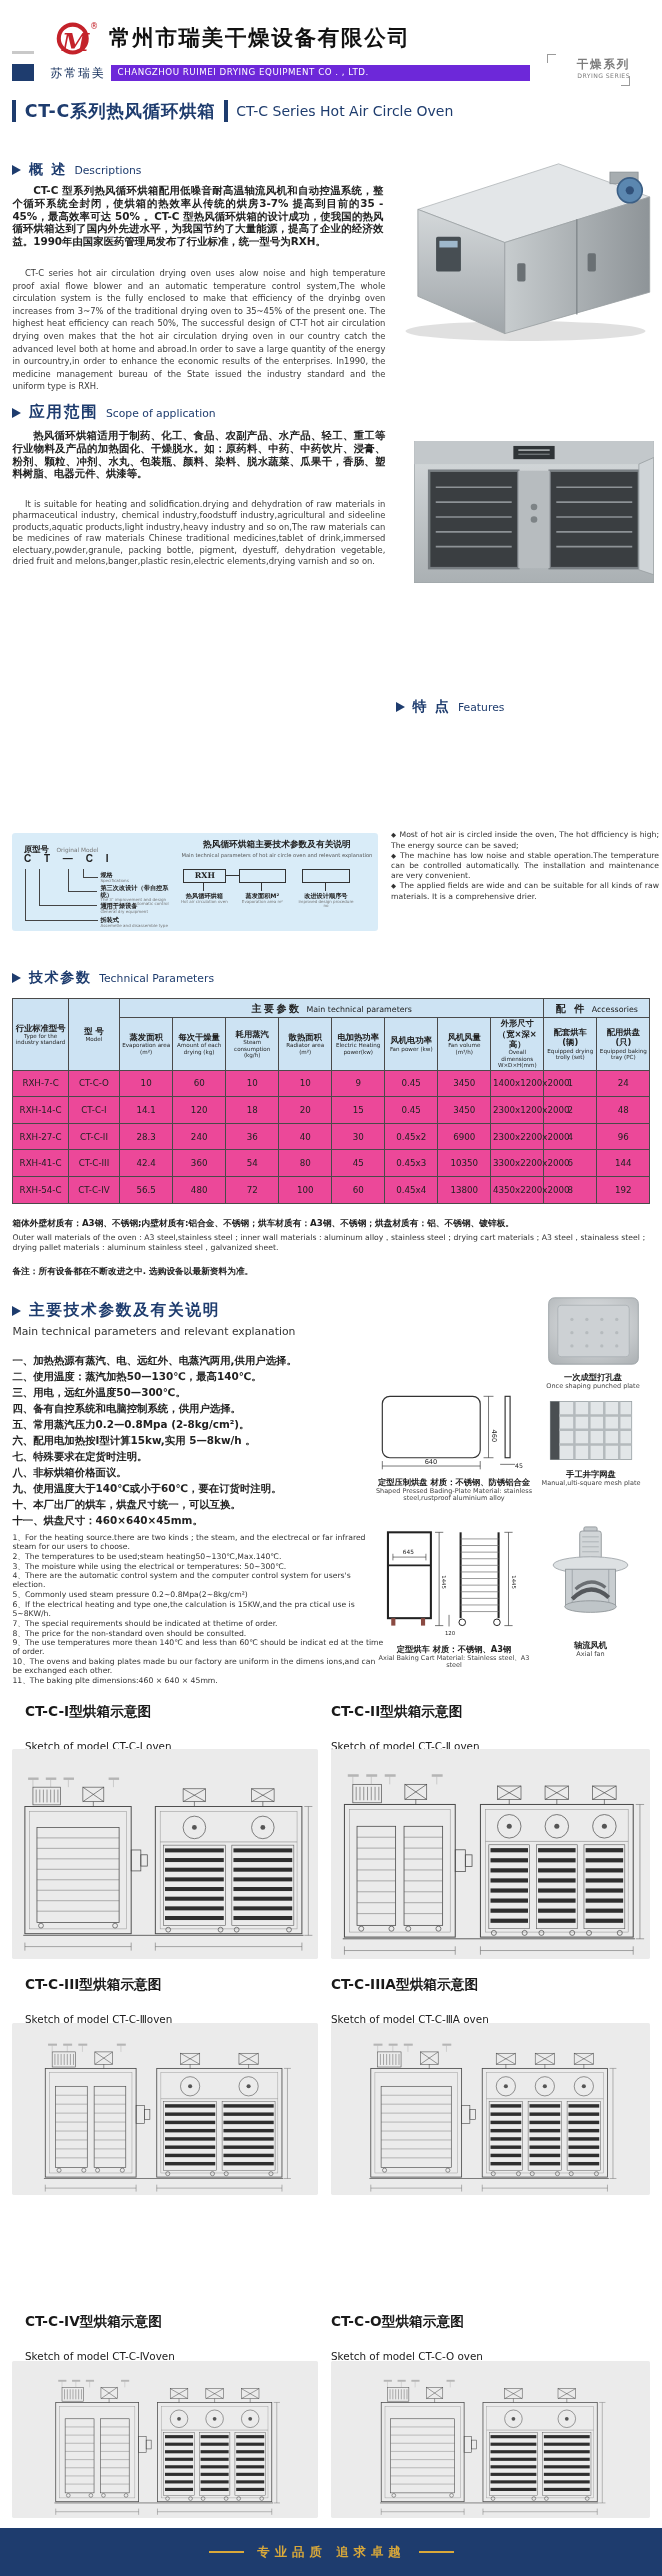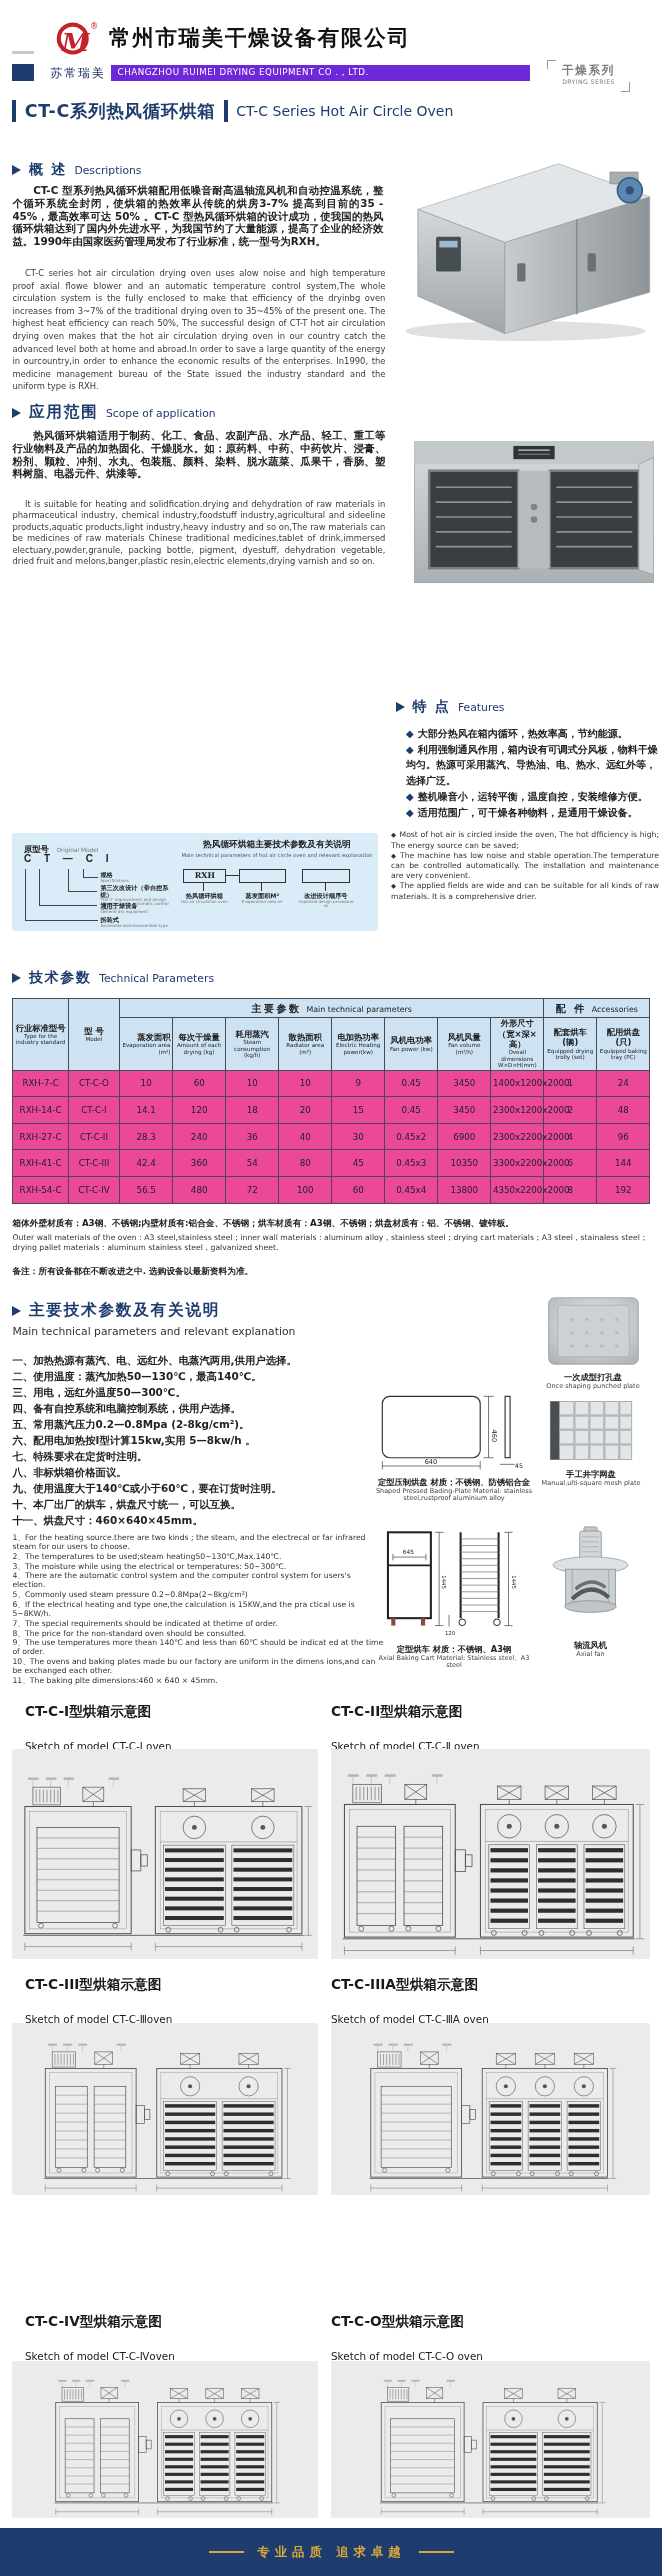--- a/index.html
+++ b/index.html
@@ -8,21 +8,21 @@
   .abs{position:absolute;}
   
   #hdr-dash{left:12.4px;top:51px;width:21.5px;height:2.5px;background:#c9c9c9;}
   #hdr-square{left:12.4px;top:64px;width:21.5px;height:16.6px;background:#1e3c6e;}
   #logo{left:48px;top:18px;width:60px;text-align:center;}
   #logo-sub{font-size:12px;font-weight:normal;color:#16305c;letter-spacing:1.7px;margin-top:-1.7px;}
   #company-cn{left:109px;top:23px;font-family:"DejaVu Serif","Liberation Serif",serif;
               font-size:21.5px;font-weight:bold;color:#111;letter-spacing:1.7px;}
   #company-bar{left:111px;top:65px;width:412px;height:15.7px;background:#6d28d9;color:#fff;
                font-size:8.7px;letter-spacing:0.5px;line-height:15.7px;padding-left:6.6px;}
-  #series-badge{left:547px;top:60px;width:83px;height:31.5px;color:#7d7d7d;text-align:center;}
+  #series-badge{left:547px;top:54px;width:83px;height:31.5px;color:#7d7d7d;text-align:right;}
   #series-badge .corner{position:absolute;width:8.3px;height:8.3px;border-color:#9a9a9a;border-style:solid;}
   #series-badge .tl{left:0;top:0;border-width:1.7px 0 0 1.7px;}
   #series-badge .br{right:0;bottom:0;border-width:0 1.7px 1.7px 0;}
   #series-cn{font-size:11.6px;font-weight:bold;letter-spacing:1.7px;margin-top:2.5px;}
   #series-en{font-size:6.2px;letter-spacing:0.4px;}
   
   #title-row{left:12.4px;top:99px;display:flex;align-items:center;gap:8.3px;color:#1e3c6e;}
   .vbar{width:4.1px;height:21.5px;background:#1e3c6e;}
   #title-cn{font-size:17.4px;font-weight:bold;letter-spacing:0.8px;}
   #title-en{font-size:14px;}
@@ -235,26 +235,20 @@
         <circle cx="145" cy="95" r="4" fill="#7d8386"></circle>
       <polygon points="272,28 290,20 290,162 272,156" fill="#cfd4d7" stroke="#999fa2"></polygon>
     </svg>
   </div>
 
   <div class="abs sec-head" id="feat-head">
     <div class="tri"></div>
     <span class="sec-cn">特 点</span>
     <span class="sec-en">Features</span>
   </div>
-  <ul class="abs" id="feat-cn">
-      <li>大部分热风在箱内循环，热效率高，节约能源。</li>
-      <li>利用强制通风作用，箱内设有可调式分风板，物料干燥均匀。热源可采用蒸汽、导热油、电、热水、远红外等，选择广泛。</li>
-      <li>整机噪音小，运转平衡，温度自控，安装维修方便。</li>
-      <li>适用范围广，可干燥各种物料，是通用干燥设备。</li>
-    </ul>
   <ul class="abs" id="feat-en">
       <li>Most of hot air is circled inside the oven, The hot dfficiency is high; The energy source can be saved;</li>
       <li>The machine has low noise and stable operation.The temperature can be controlled automatically. The installation and maintenance are very convenient.</li>
       <li>The applied fields are wide and can be suitable for all kinds of raw materials. It is a comprehensive drier.</li>
     </ul>
 
   <div class="abs" id="model-box">
     <div class="abs" id="mb-orig">
       <span class="cn">原型号</span>
       <span class="en">Original Model</span>
@@ -324,21 +318,21 @@
               <div class="th-en">Type for the industry standard</div>
             </th>
             <th rowspan="2" style="width: 47px;">
               <div class="th-cn">型 号</div>
               <div class="th-en">Model</div>
             </th>
             <th colspan="8" class="th-group"><span class="gcn">主要参数</span><span class="gen">Main technical parameters</span></th>
             <th colspan="2" class="th-group"><span class="gcn">配 件</span><span class="gen">Accessories</span></th>
           </tr>
           <tr>
-            <th style="width: 37px; text-align: right;">
+            <th style="width: 37px;">
               <div class="th-cn">蒸发面积</div>
               <div class="th-en">Evaporation area (m²)</div>
             </th>
             <th style="width: 41px;">
               <div class="th-cn">每次干燥量</div>
               <div class="th-en">Amount of each drying (kg)</div>
             </th>
             <th style="width: 41px;">
               <div class="th-cn">耗用蒸汽</div>
               <div class="th-en">Steam consumption (kg/h)</div>

